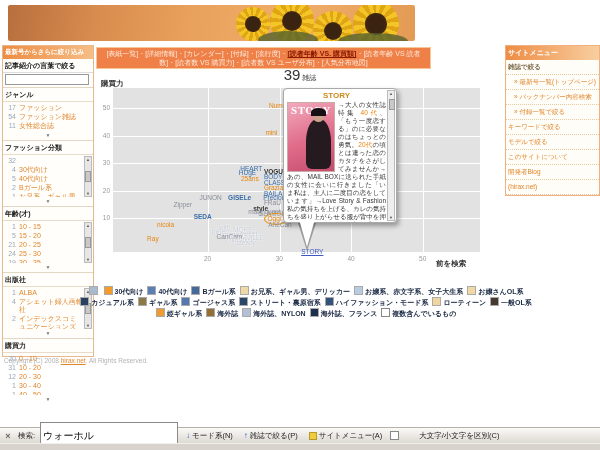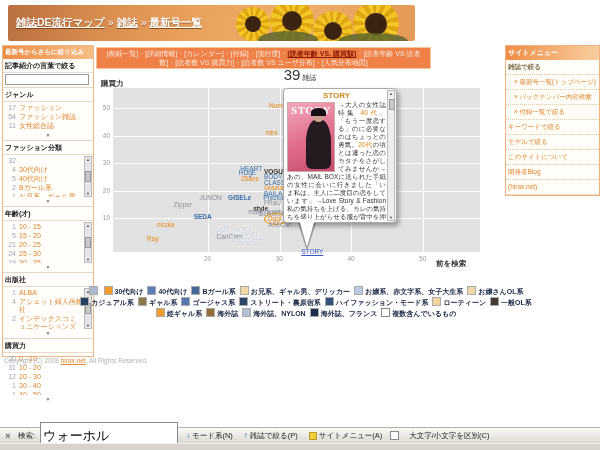--- a/index.html
+++ b/index.html
@@ -110,25 +110,25 @@
   .menu-item{font-size:6.5px;line-height:8px;padding:3px 2px;border-bottom:1px dotted #e8c9a0;
              color:#e0862c;cursor:pointer}
   .menu-item.head{color:#7a6a4a;font-weight:bold}
   .menu-item.sub{padding-left:8px}
 
   
   #findbar{left:0;top:427px;width:600px;height:16px;background:linear-gradient(#fbfaf8,#ddd9d2);
            border-top:1px solid #b5b1a8;display:flex;align-items:center;font-size:7.5px;color:#222;
            box-sizing:border-box;padding:0 3px;gap:5px}
   #find-close{color:#666;font-size:9px;font-weight:bold;width:10px;text-align:center;cursor:pointer}
-  #find-input{width:132px;height:11px;border:1px solid #8a8a8a;font-size:13px;padding:7px 2px}
+  #find-input{width:132px;height:11px;border:1px solid #8a8a8a;font-size:10px;padding:7px 2px}
   .fbtn{display:inline-flex;align-items:center;gap:2px;padding:0 3px;cursor:pointer}
   .arrow{color:#2b62c9;font-size:8px;font-weight:bold}
   .hl-icon{display:inline-block;width:6px;height:6px;background:#f2cc3a;border:1px solid #b79b2a}
-  #find-case{display:inline-flex;align-items:center;gap:10px}
+  #find-case{display:inline-flex;align-items:center;gap:20px}
   #case-box{width:7px;height:7px;background:#fff;border:1px solid #888;display:inline-block}
   #statusbar{left:0;top:443px;width:600px;height:7px;background:#d8d4cd;border-top:1px solid #f2f0ec}
 </style>
 </head>
 <body>
 
 <div class="abs" id="banner">
   <div class="sunflower" style="left:228px;top:2px;width:34px;height:34px">
       <div class="heart"></div>
     </div>
@@ -136,21 +136,20 @@
       <div class="heart"></div>
     </div>
   <div class="sunflower" style="left:305px;top:6px;width:40px;height:40px">
       <div class="heart"></div>
     </div>
   <div class="sunflower" style="left:345px;top:-4px;width:46px;height:46px">
       <div class="heart"></div>
     </div>
   <div class="leafblob" style="left:250px;top:26px;width:60px;height:18px"></div>
   <div class="leafblob" style="left:330px;top:28px;width:70px;height:16px"></div>
-  <div id="banner-title"><span class="blink">雑誌DE流行マップ</span><span class="bsep">»</span><span class="blink">雑誌</span><span class="bsep">»</span><span class="blink">最新号一覧</span></div>
 </div>
 
 <div class="abs" id="top-nav"><span class="navlink">[表紙一覧]</span>・<span class="navlink">[詳細情報]</span>・<span class="navlink">[カレンダー]</span>・<span class="navlink">[付録]</span>・<span class="navlink">[流行度]</span>・<span class="navlink active">[読者年齢 VS. 購買額]</span>・<span class="navlink">[読者年齢 VS 読者数]</span>・<span class="navlink">[読者数 VS 購買力]</span>・<span class="navlink">[読者数 VS ユーザ分布]</span>・<span class="navlink">[人気分布地図]</span></div>
 
 <div class="abs" id="sidebar-l">
   <div id="sidebar-l-header">最新号からさらに絞り込み</div>
   <div id="search-label">記事紹介の言葉で絞る</div>
   <input id="sidebar-search" value="" style="">
   <div id="sidebar-sections">
       <div class="sec">

